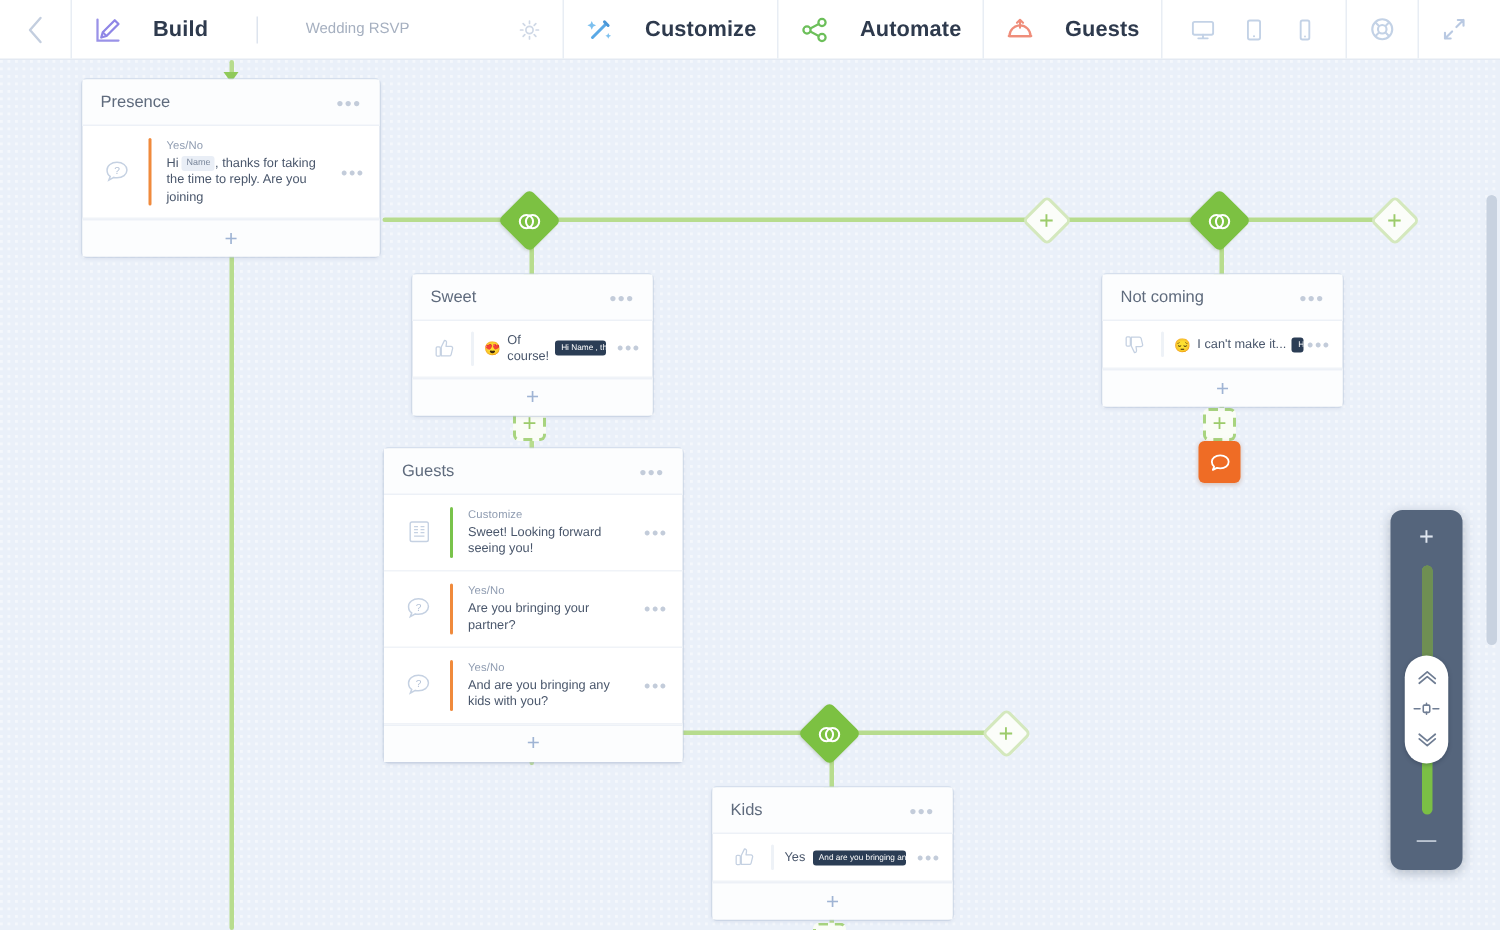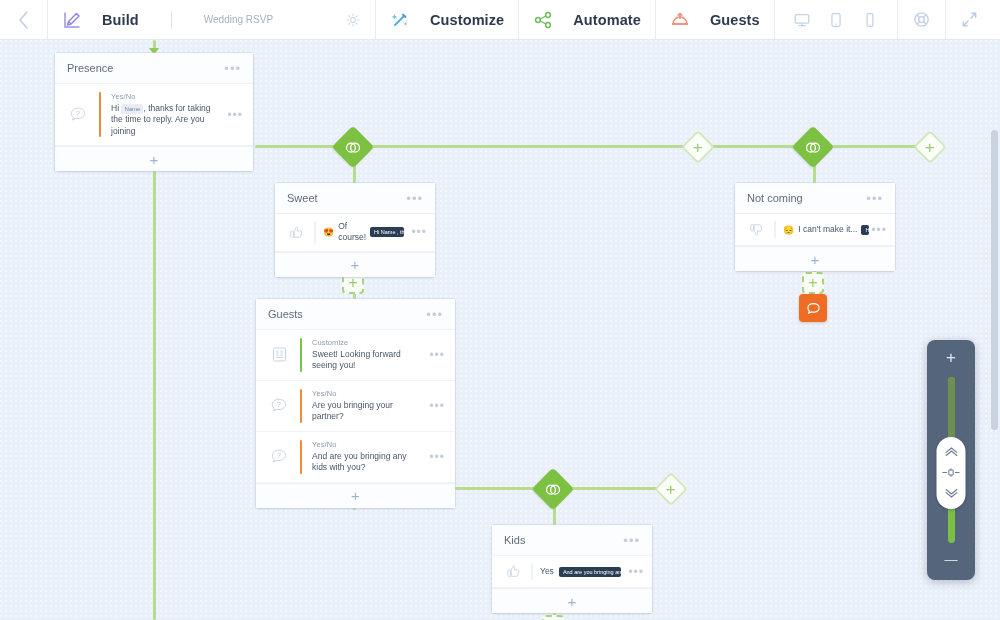--- a/index.html
+++ b/index.html
@@ -504,21 +504,21 @@
       <span class="row-body">
         <span class="row-type" style="display:block">Yes/No</span>
         <span class="row-text" style="display:block">And are you bringing any kids with you?</span>
       </span>
       <span class="row-dots">•••</span>
     </div>
 
     <div class="card-add">+</div>
   </div>
 
-  <div class="card" style="left:492px; top:485px; width:160px;">
+  <div class="card" style="left:475px; top:485px; width:160px;">
     <div class="card-head">
       <span class="card-title">Kids</span>
       <span class="dots">•••</span>
     </div>
     <div class="row" style="padding:7px 8px 7px 10px; gap:7px;">
       <span class="row-ic">
         <svg width="17" height="17" viewBox="0 0 22 22">
           <path d="M8 9.5 L10.8 3.8 c1.3 .1 1.9 1 1.7 2.3 L12.1 9 h4.3 c1 0 1.6 .8 1.4 1.7 l-1.3 5.3 c-.2 .8 -.8 1.2 -1.6 1.2 H8 Z" fill="none" stroke="#c5d1e2" stroke-width="1.1" stroke-linejoin="round"></path>
           <rect x="3.6" y="9.3" width="3.6" height="8" rx="1" fill="none" stroke="#c5d1e2" stroke-width="1.1"></rect>
         </svg>

